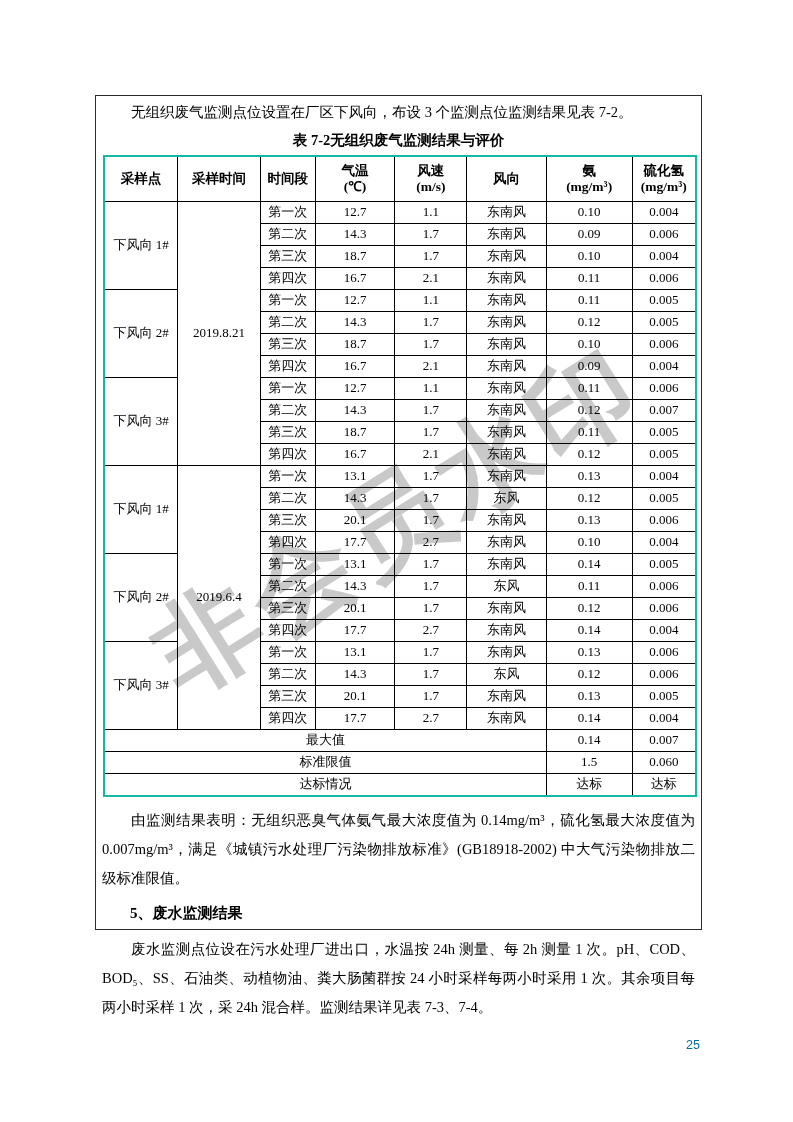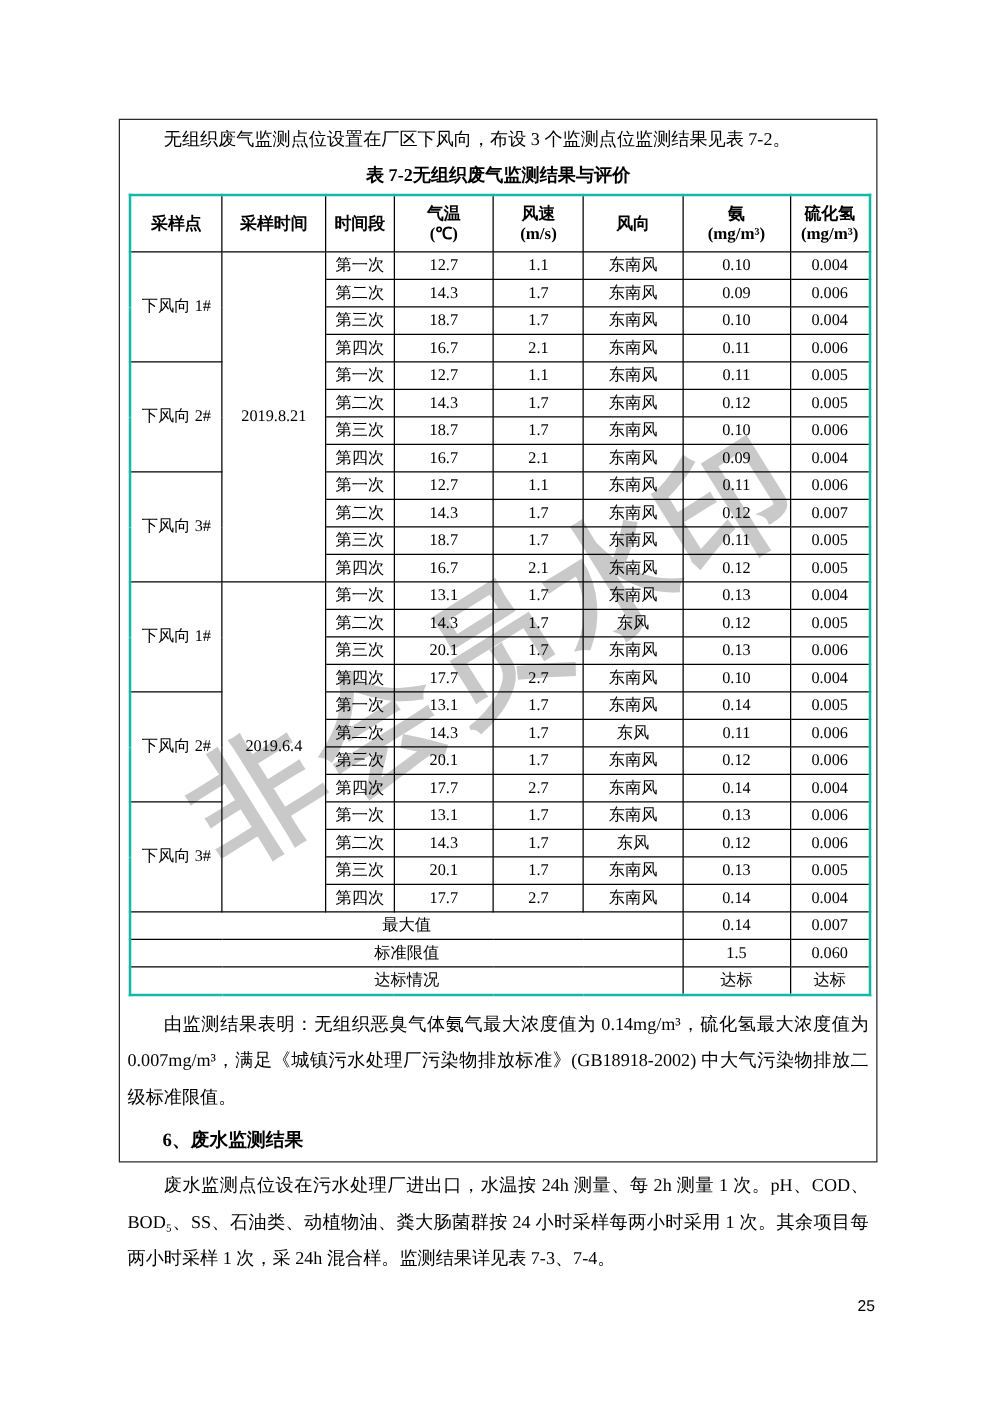--- a/index.html
+++ b/index.html
@@ -36,21 +36,21 @@
   table.monitor th{ font-weight:bold; height:44px; font-size:13.5px; }
   table.monitor tr.bold td{ font-weight:normal;margin-left:25px; }
   .body-par{
     margin:9px 2px 0 2px; text-indent:2em; font-size:14.5px; line-height:29px; text-align:justify;
   }
   .section-heading{
     margin:7px 0 0 0; text-indent:2em; font-size:15px; font-weight:bold; line-height:26px;
   }
   .page-number{
     position:absolute; left:686px; top:1038px; z-index:1;
-    font-family:"Liberation Sans", sans-serif; font-size:12.5px; color:#000000;
+    font-family:"Liberation Sans", sans-serif; font-size:12.5px; color:#0369a1;
   }
 </style>
 </head>
 <body>
 
 <div class="watermark" style="color: rgb(201, 201, 201);">非会员水印</div>
 
 <div class="doc-border">
   <p class="intro">无组织废气监测点位设置在厂区下风向，布设 3 个监测点位监测结果见表 7-2。</p>
 
@@ -296,18 +296,18 @@
         <tr class="bold">
           <td colspan="6">达标情况</td>
           <td>达标</td>
           <td>达标</td>
         </tr>
       </tbody>
     </table>
 
   <p class="body-par">由监测结果表明：无组织恶臭气体氨气最大浓度值为 0.14mg/m³，硫化氢最大浓度值为 0.007mg/m³，满足《城镇污水处理厂污染物排放标准》(GB18918-2002) 中大气污染物排放二级标准限值。</p>
 
-  <p class="section-heading">6、废水监测结果</p>
+  <p class="section-heading">5、废水监测结果</p>
 
   <p class="body-par">废水监测点位设在污水处理厂进出口，水温按 24h 测量、每 2h 测量 1 次。pH、COD、BOD₅、SS、石油类、动植物油、粪大肠菌群按 24 小时采样每两小时采用 1 次。其余项目每两小时采样 1 次，采 24h 混合样。监测结果详见表 7-3、7-4。</p>
 </div>
 
 <div class="page-number">25</div>
 
 </body></html>

